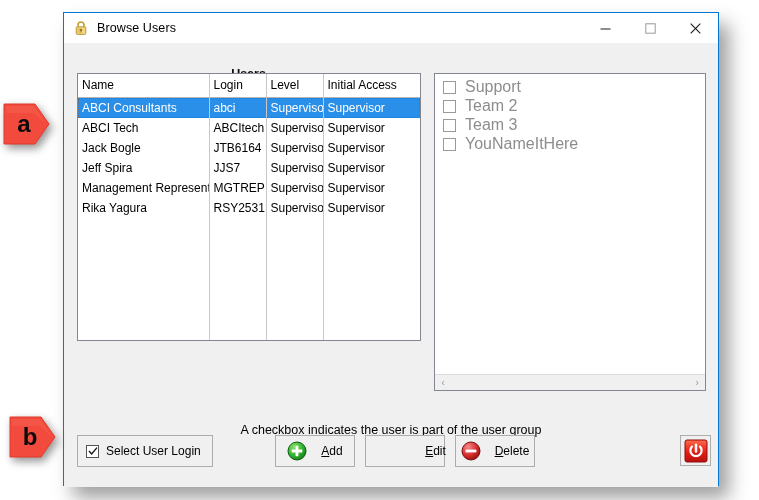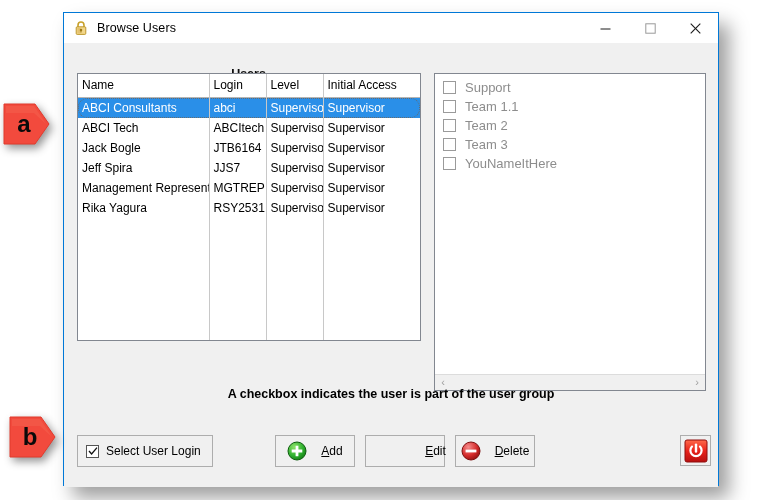--- a/index.html
+++ b/index.html
@@ -138,21 +138,20 @@
   table.users td:last-child { border-right: none; }
 
   tr.row-selected td {
     background: #2a8fe8;
     color: #ffffff;
   }
   tr.row-selected td:first-child { border-left: 0; }
   tr.row-selected {
     outline: 1px dotted #6a6a6a;
     outline-offset: -1px;
-    border-radius: 9px;
   }
 
   
   .col-rules {
     position: absolute;
     left: 0; top: 0;
     width: 100%;
     height: 100%;
     pointer-events: none;
   }
@@ -189,21 +188,21 @@
     width: 13px;
     height: 13px;
     border: 1px solid #9a9a9a;
     background: #ffffff;
     box-sizing: border-box;
     margin-right: 9px;
     flex: none;
     position: relative;
   }
   .group-label {
-    font-size: 13px;
+    font-size: 16px;
     color: #8d8d8d;
     white-space: nowrap;
   }
 
   .hscroll {
     position: absolute;
     left: 0;
     bottom: 0;
     width: 100%;
     height: 16px;
@@ -219,25 +218,25 @@
     color: #a0a0a0;
     width: 16px;
     text-align: center;
     line-height: 15px;
   }
 
   
   .caption {
     position: absolute;
     left: 0;
-    top: 344px;
+    top: 380px;
     width: 100%;
     text-align: center;
     font-size: 12.5px;
-    font-weight: bold;
+    font-weight: normal;
     color: #000000;
   }
 
   
   .select-login-box {
     position: absolute;
     left: 13px;
     top: 392px;
     width: 136px;
     height: 32px;
@@ -432,24 +431,20 @@
         </table>
       </div>
 
       <div class="groups-panel">
         <div class="group-item">
           <span class="cb"></span>
           <span class="group-label">Support</span>
         </div>
         <div class="group-item">
           <span class="cb"></span>
-          <span class="group-label">Team 1.1</span>
-        </div>
-        <div class="group-item">
-          <span class="cb"></span>
           <span class="group-label">Team 2</span>
         </div>
         <div class="group-item">
           <span class="cb"></span>
           <span class="group-label">Team 3</span>
         </div>
         <div class="group-item">
           <span class="cb"></span>
           <span class="group-label">YouNameItHere</span>
         </div>

